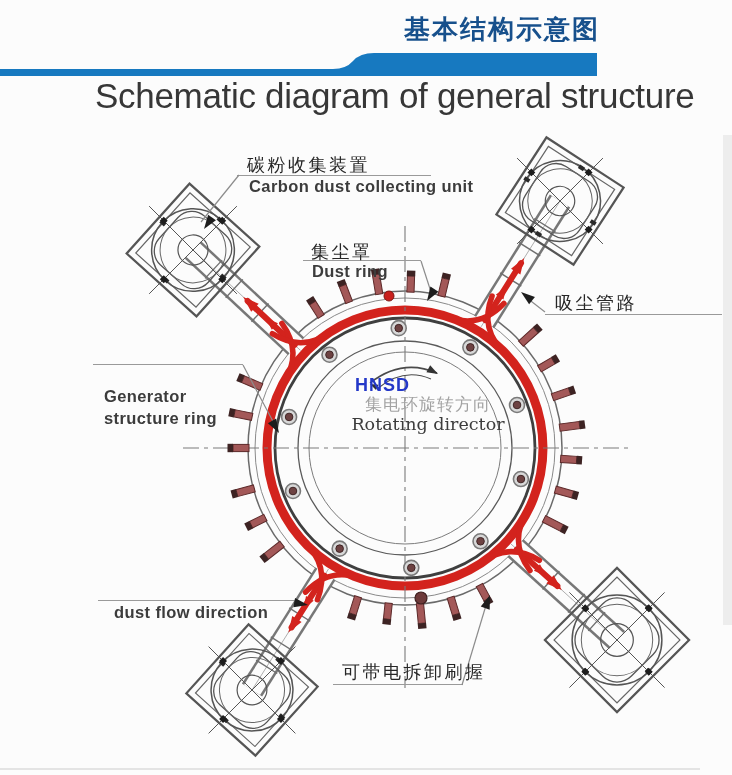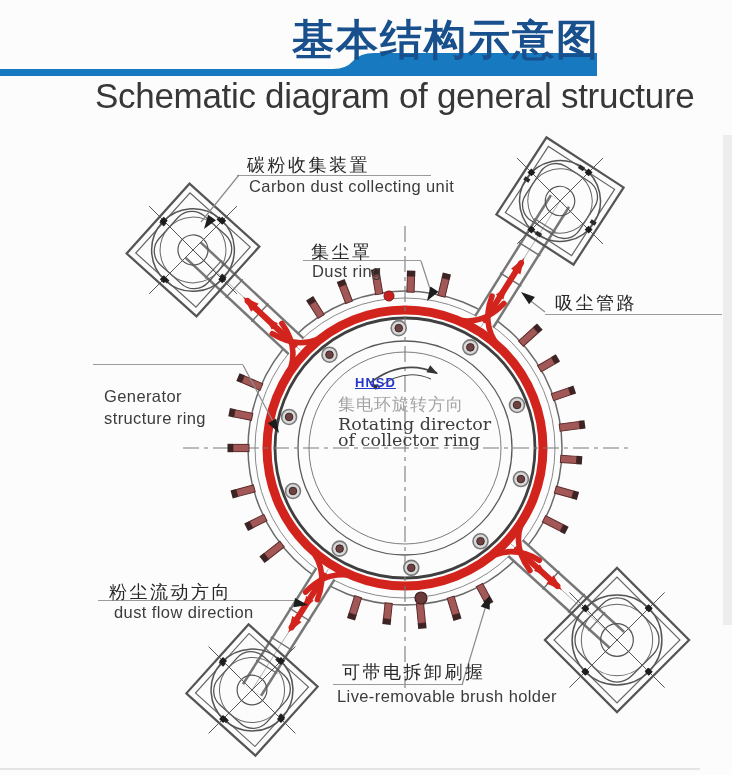--- a/index.html
+++ b/index.html
@@ -2,29 +2,29 @@
 <html><head>
 <meta charset="utf-8">
 <style>
   html,body{margin:0;padding:0;}
   .page{position:relative;width:732px;height:775px;background:#fcfcfc;overflow:hidden;
         font-family:"Liberation Sans",sans-serif;}
   svg.draw{position:absolute;left:0;top:0;}
   .labels{position:absolute;left:8px;top:0;width:732px;height:775px;pointer-events:none;}
   .lbl{position:absolute;white-space:nowrap;}
   .zh{font-size:18px;letter-spacing:2.5px;color:#262626;font-weight:500;}
-  .en{font-size:16.5px;letter-spacing:.4px;color:#3c3c3c;}
+  .en{font-size:16.5px;letter-spacing:.4px;color:#3c3c3c;font-weight:bold;}
   .title-zh{position:absolute;top:12px;left:0;width:600px;text-align:right;
-            font-size:42px;font-weight:bold;letter-spacing:2px;color:#17508c;}
+            font-size:26px;font-weight:bold;letter-spacing:2px;color:#17508c;}
   .title-en{position:absolute;top:76px;left:95px;font-size:35px;color:#373737;letter-spacing:-0.3px;}
-  .center-note{position:absolute;left:330px;top:393px;width:180px;}
+  .center-note{position:absolute;left:330px;top:393px;width:180px;text-align:center;}
   .center-note .czh{font-size:17px;letter-spacing:1px;color:#a3a3a3;margin-bottom:1px;}
   .center-note .cen{font-family:"DejaVu Serif",serif;font-size:17.5px;line-height:15.5px;color:#3c3c3c;}
-  .watermark{position:absolute;left:347px;top:375px;font-size:13px;font-weight:bold;
-             letter-spacing:1px;color:#2438c8;text-decoration:underline;}
+  .watermark{position:absolute;left:347px;top:375px;font-size:18px;font-weight:bold;
+             letter-spacing:1px;color:#2438c8;}
   .stack{line-height:22px;white-space:nowrap;margin-top:18px;}
 </style>
 </head>
 <body>
 
 <div class="page">
 
   <svg class="draw" id="svg" width="732" height="775" viewBox="0 0 732 775">
       <path d="M0,69 L333,69 Q346,69 353,61 Q360,53 374,53 L597,53 L597,76 L0,76 Z" fill="#1779c0"></path>
       <rect x="723" y="135" width="9" height="490" fill="#ededed"></rect>
@@ -256,27 +256,24 @@
     <div class="lbl zh" style="left:303px;top:240px">集尘罩</div>
     <div class="lbl en" style="left:304px;top:262px">Dust ring</div>
 
     <div class="lbl zh" style="left:547px;top:291px">吸尘管路</div>
 
     <div class="lbl en stack" style="left:96px;top:367px">
       <div>Generator</div>
       <div>structure ring</div>
     </div>
 
-    <div class="lbl zh" style="left:101px;top:580px">粉尘流动方向</div>
     <div class="lbl zh" style="left:334px;top:660px">可带电拆卸刷握</div>
 
     <div class="lbl en" style="left:106px;top:603px">dust flow direction</div>
-    <div class="lbl en" style="left:329px;top:687px">Live-removable brush holder</div>
 
     <div class="watermark">HNSD</div>
 
     <div class="center-note">
       <div class="czh">集电环旋转方向</div>
       <div class="cen">Rotating director</div>
-      <div class="cen">of collector ring</div>
     </div>
   </div>
 </div>
 
 </body></html>

